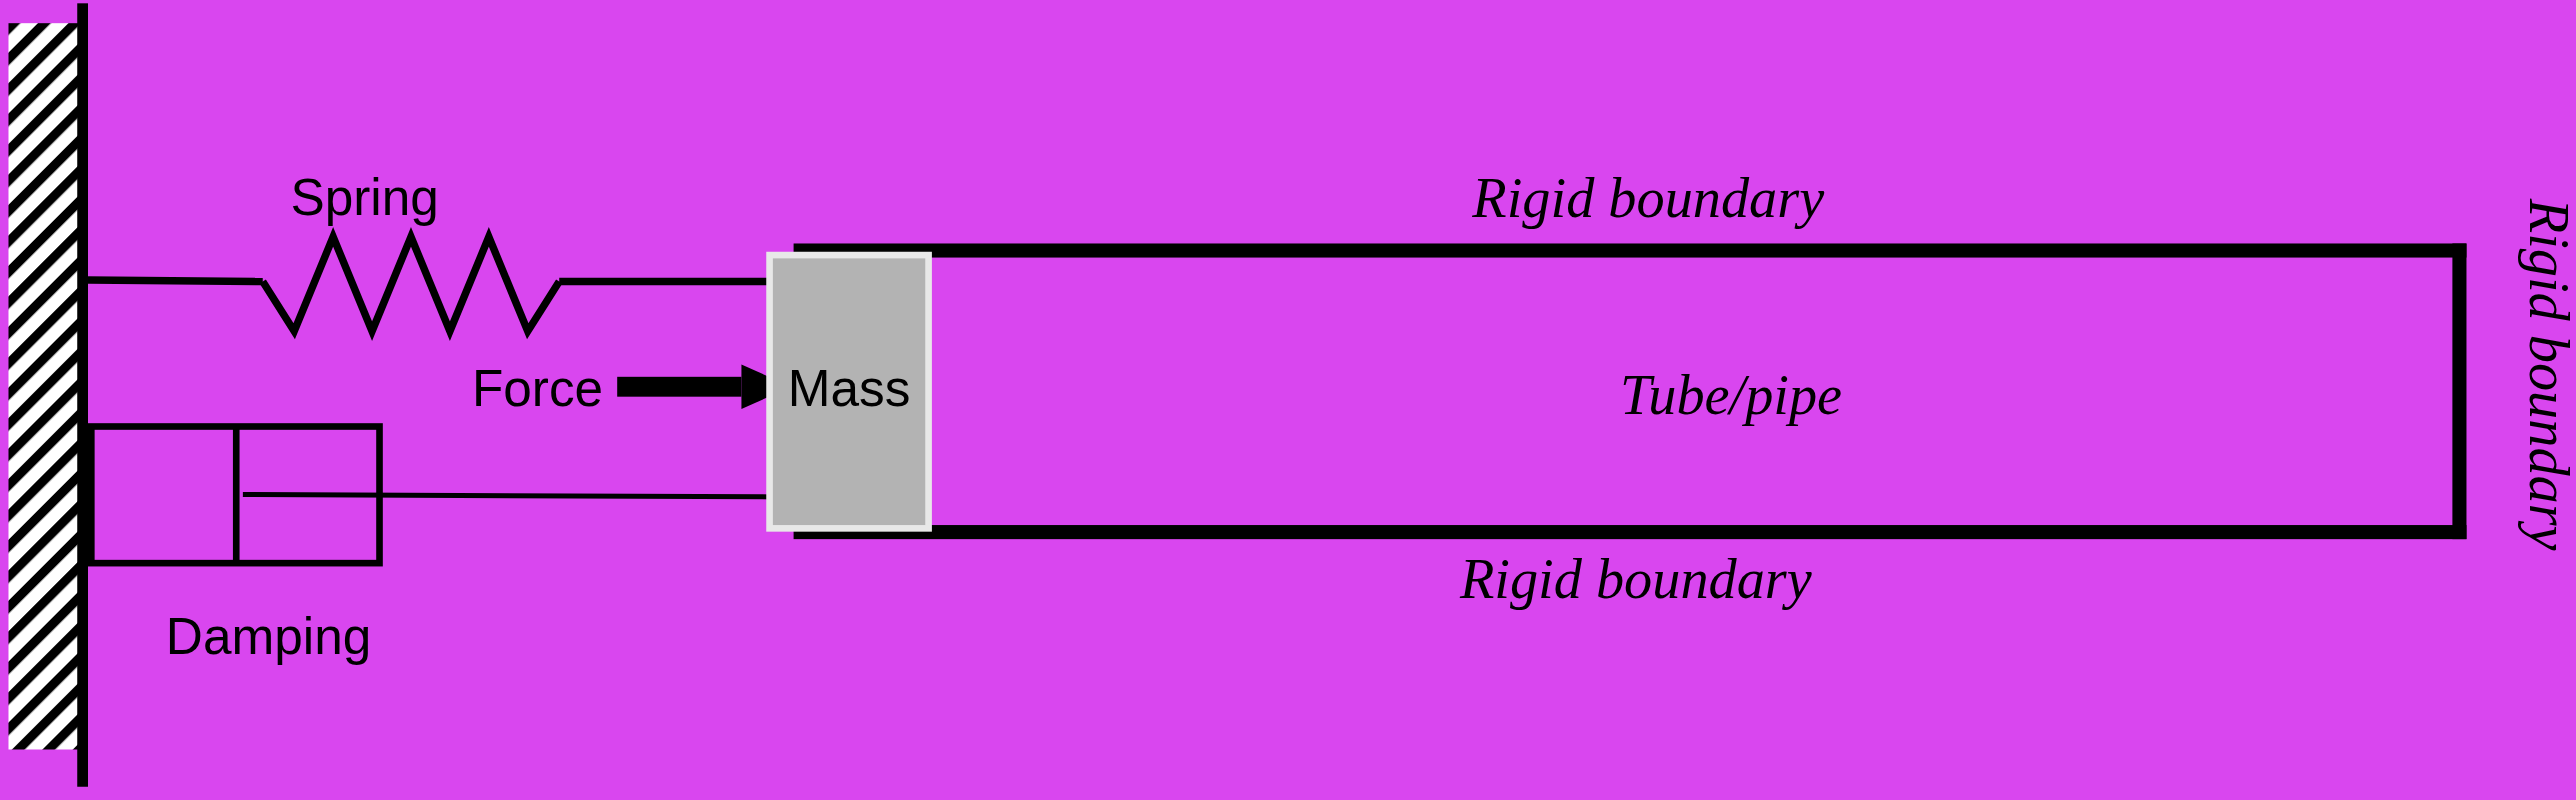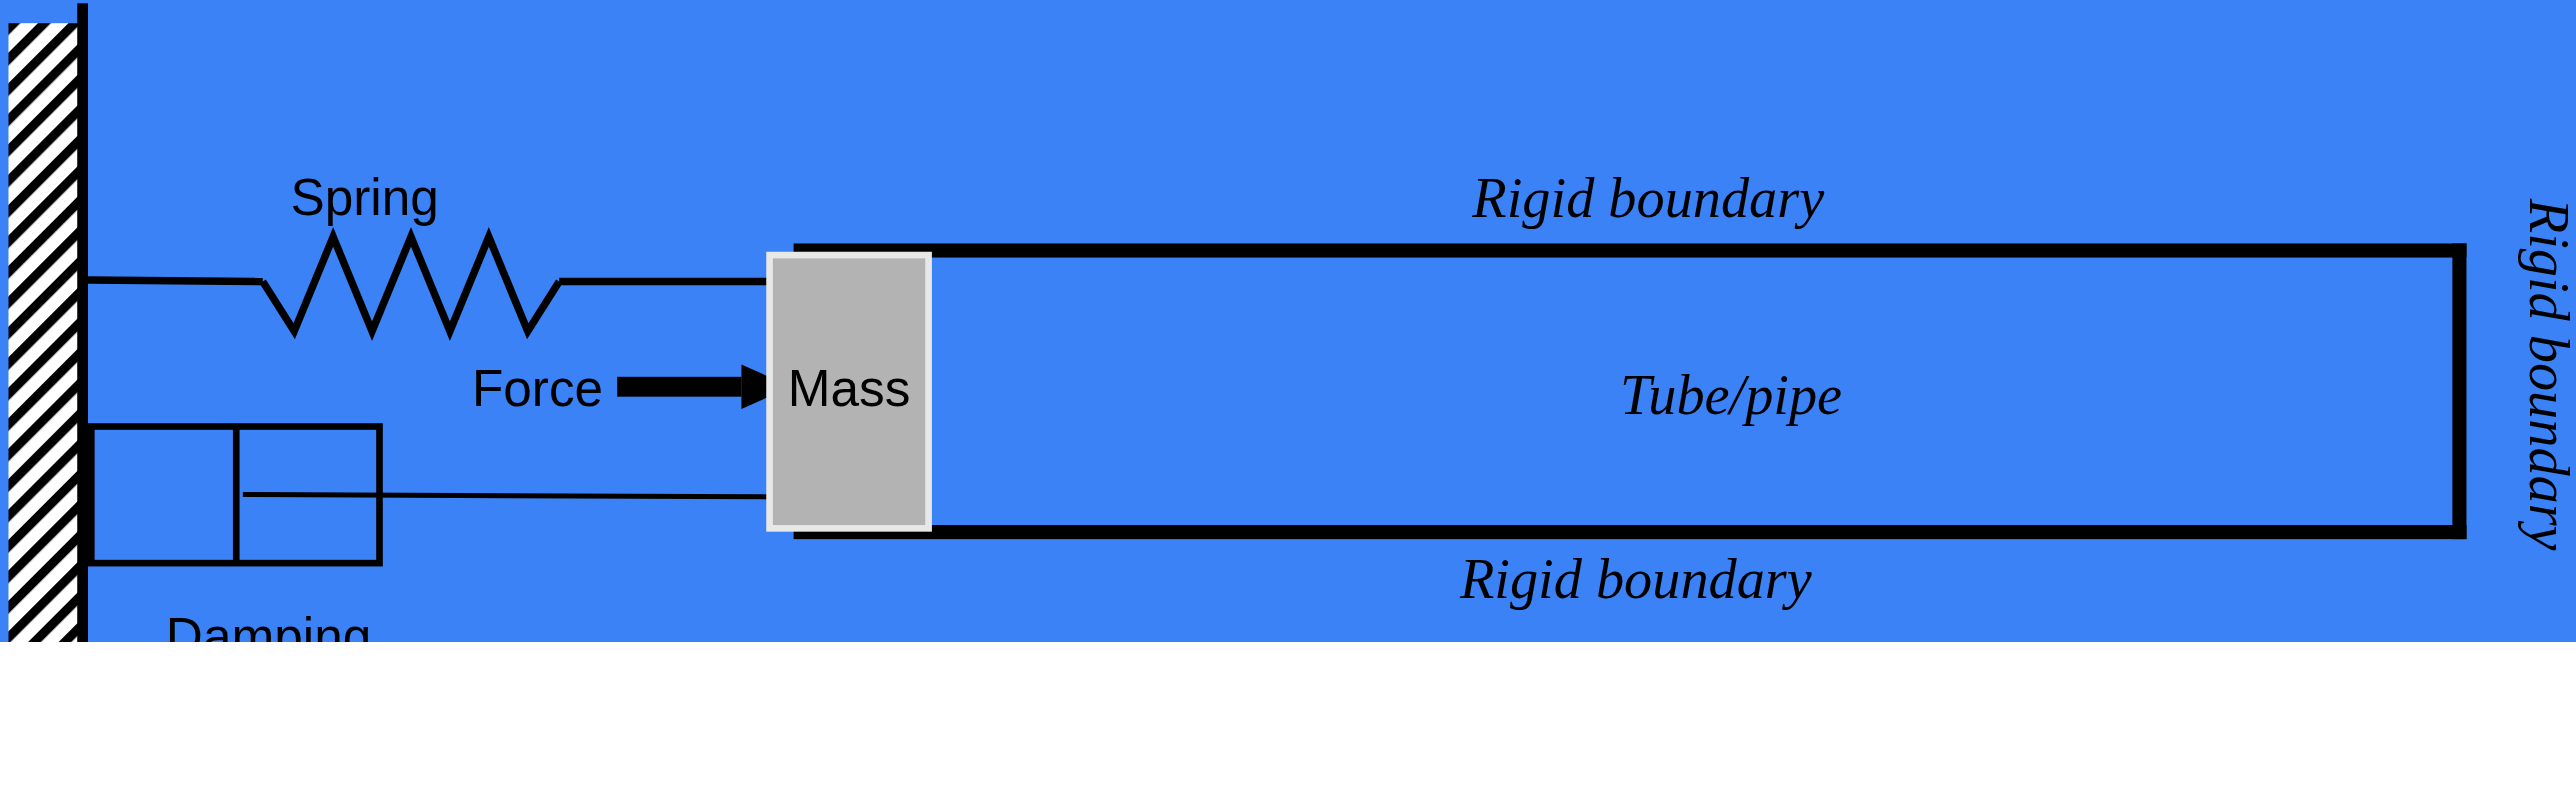--- a/index.html
+++ b/index.html
@@ -7,22 +7,22 @@
     margin: 0;
     padding: 0;
     background: #ffffff;
   }
   body {
     font-family: "Liberation Sans", sans-serif;
   }
   #diagram-root {
     position: relative;
     width: 2576px;
-    height: 642px;
-    background: #3b82f6;
+    height: 800px;
+    background: #d946ef;
     overflow: hidden;
   }
   #diagram-svg {
     position: absolute;
     top: 0;
     left: 0;
     width: 2576px;
     height: 800px;
     display: block;
   }

